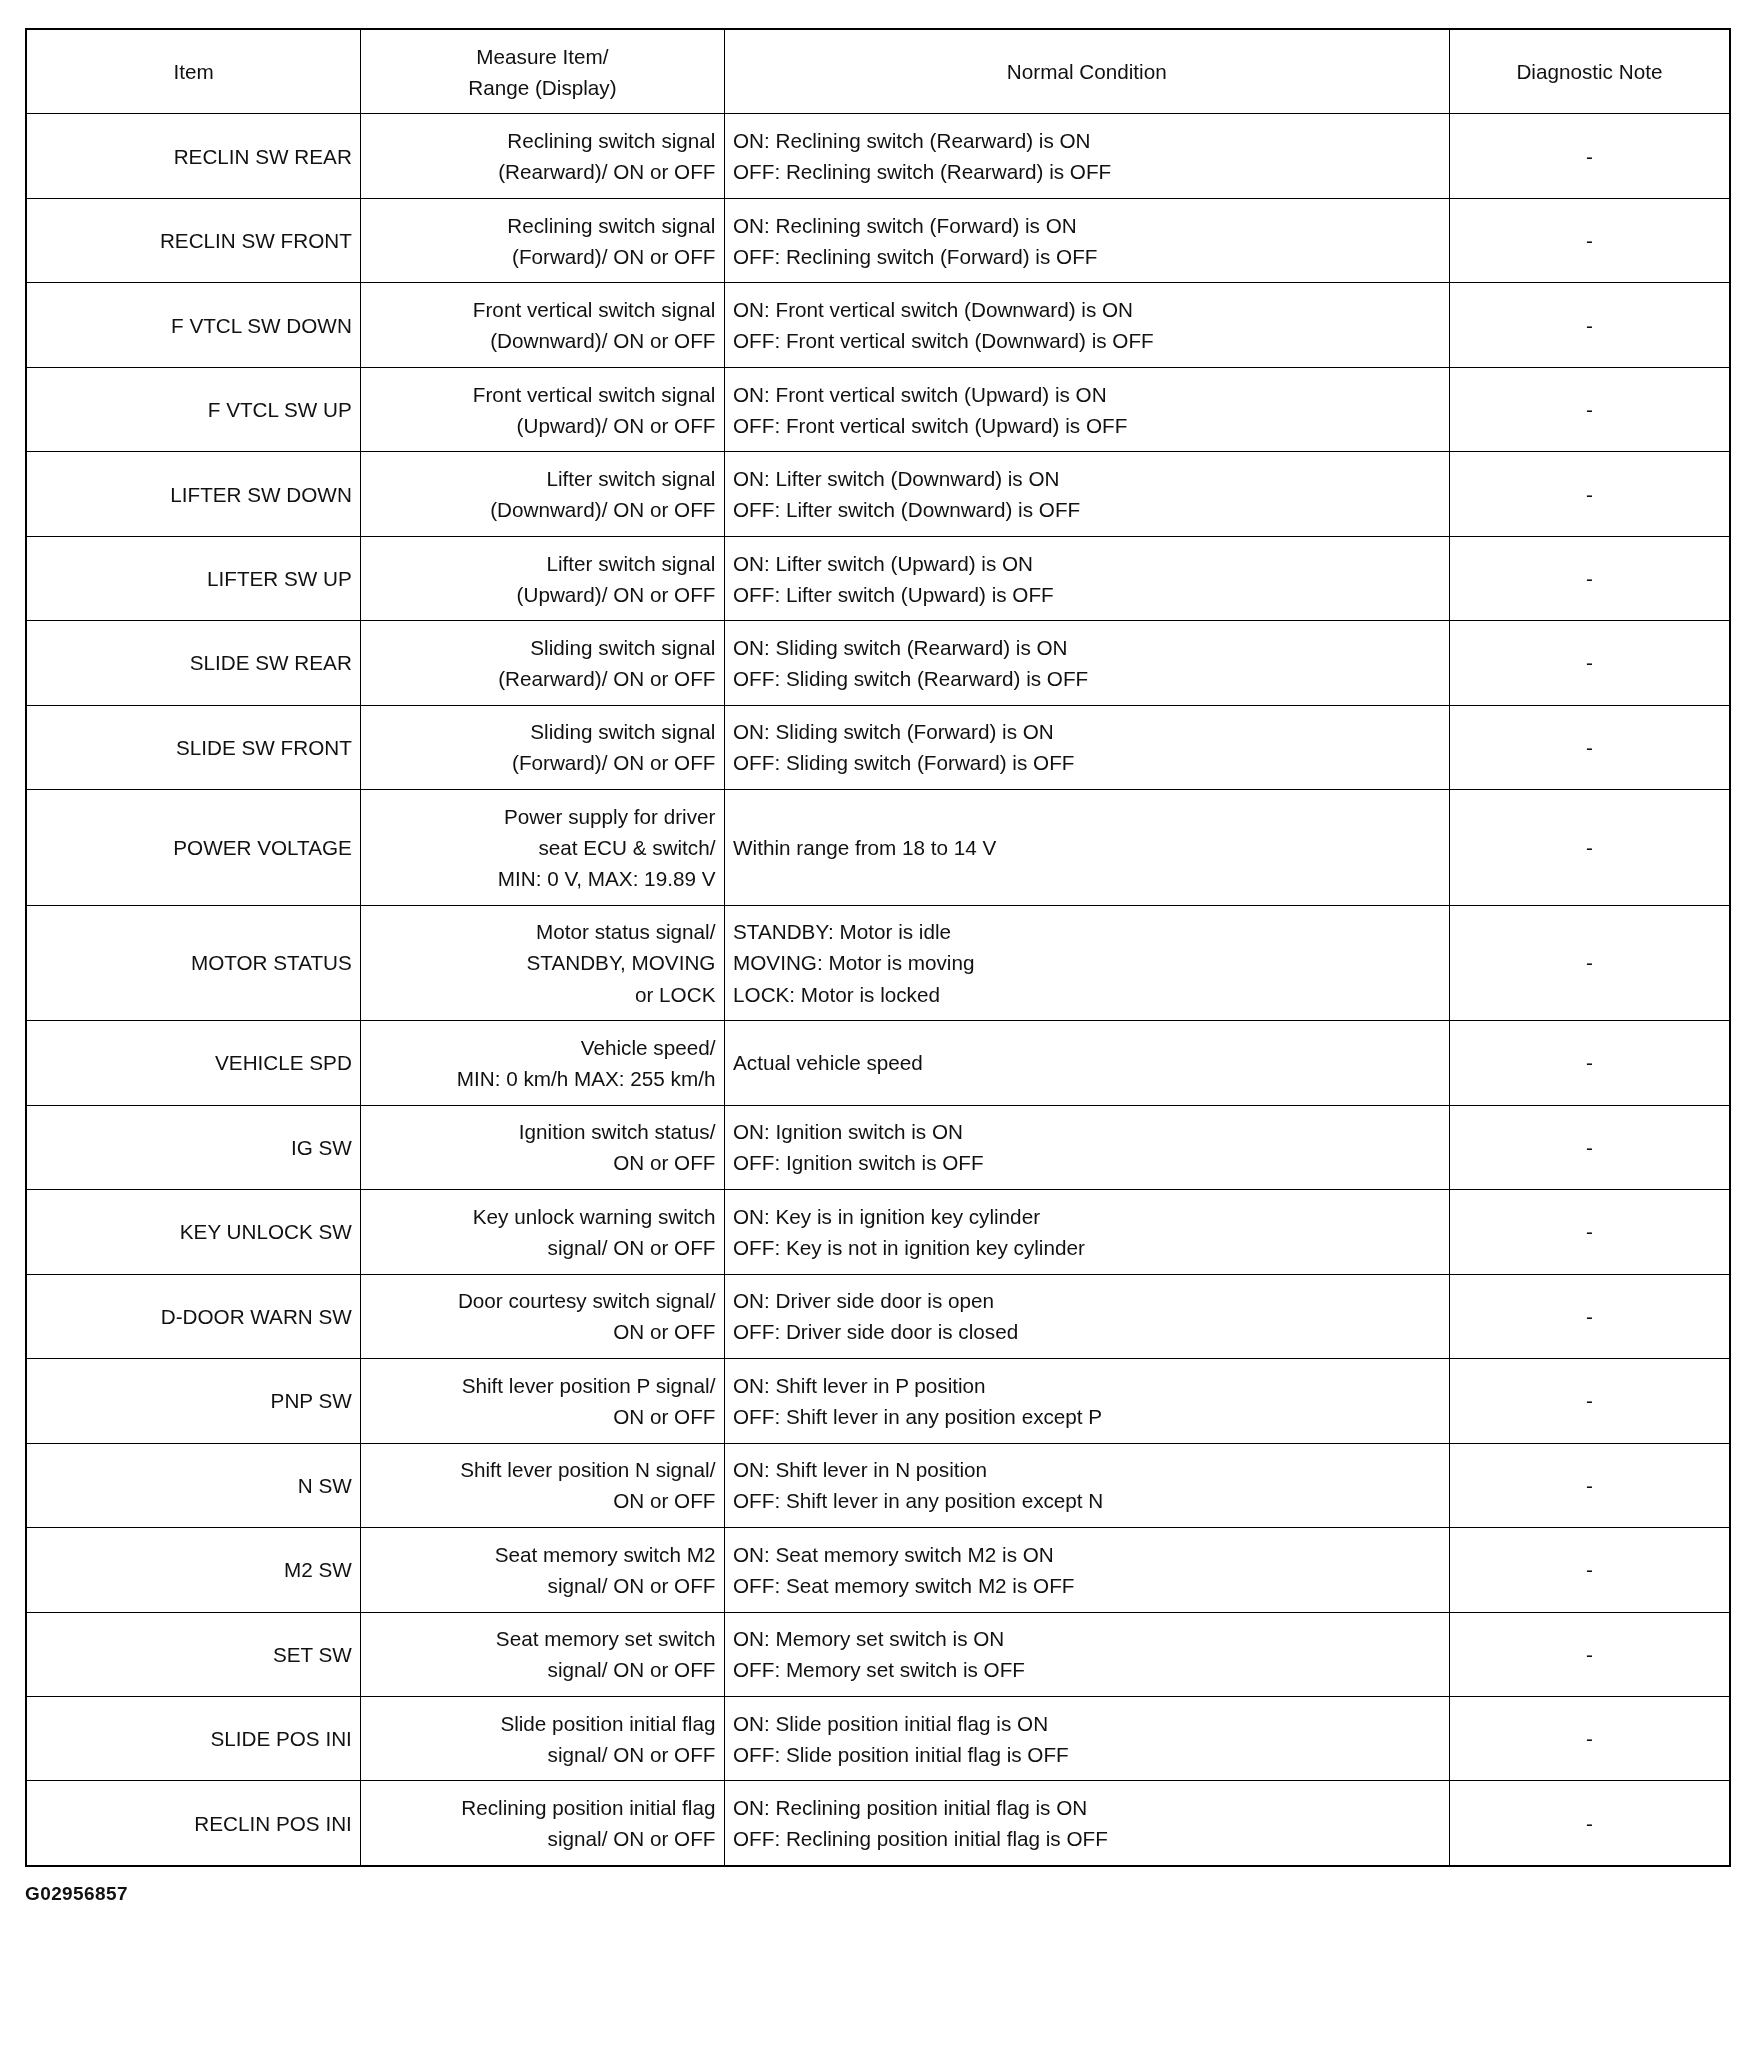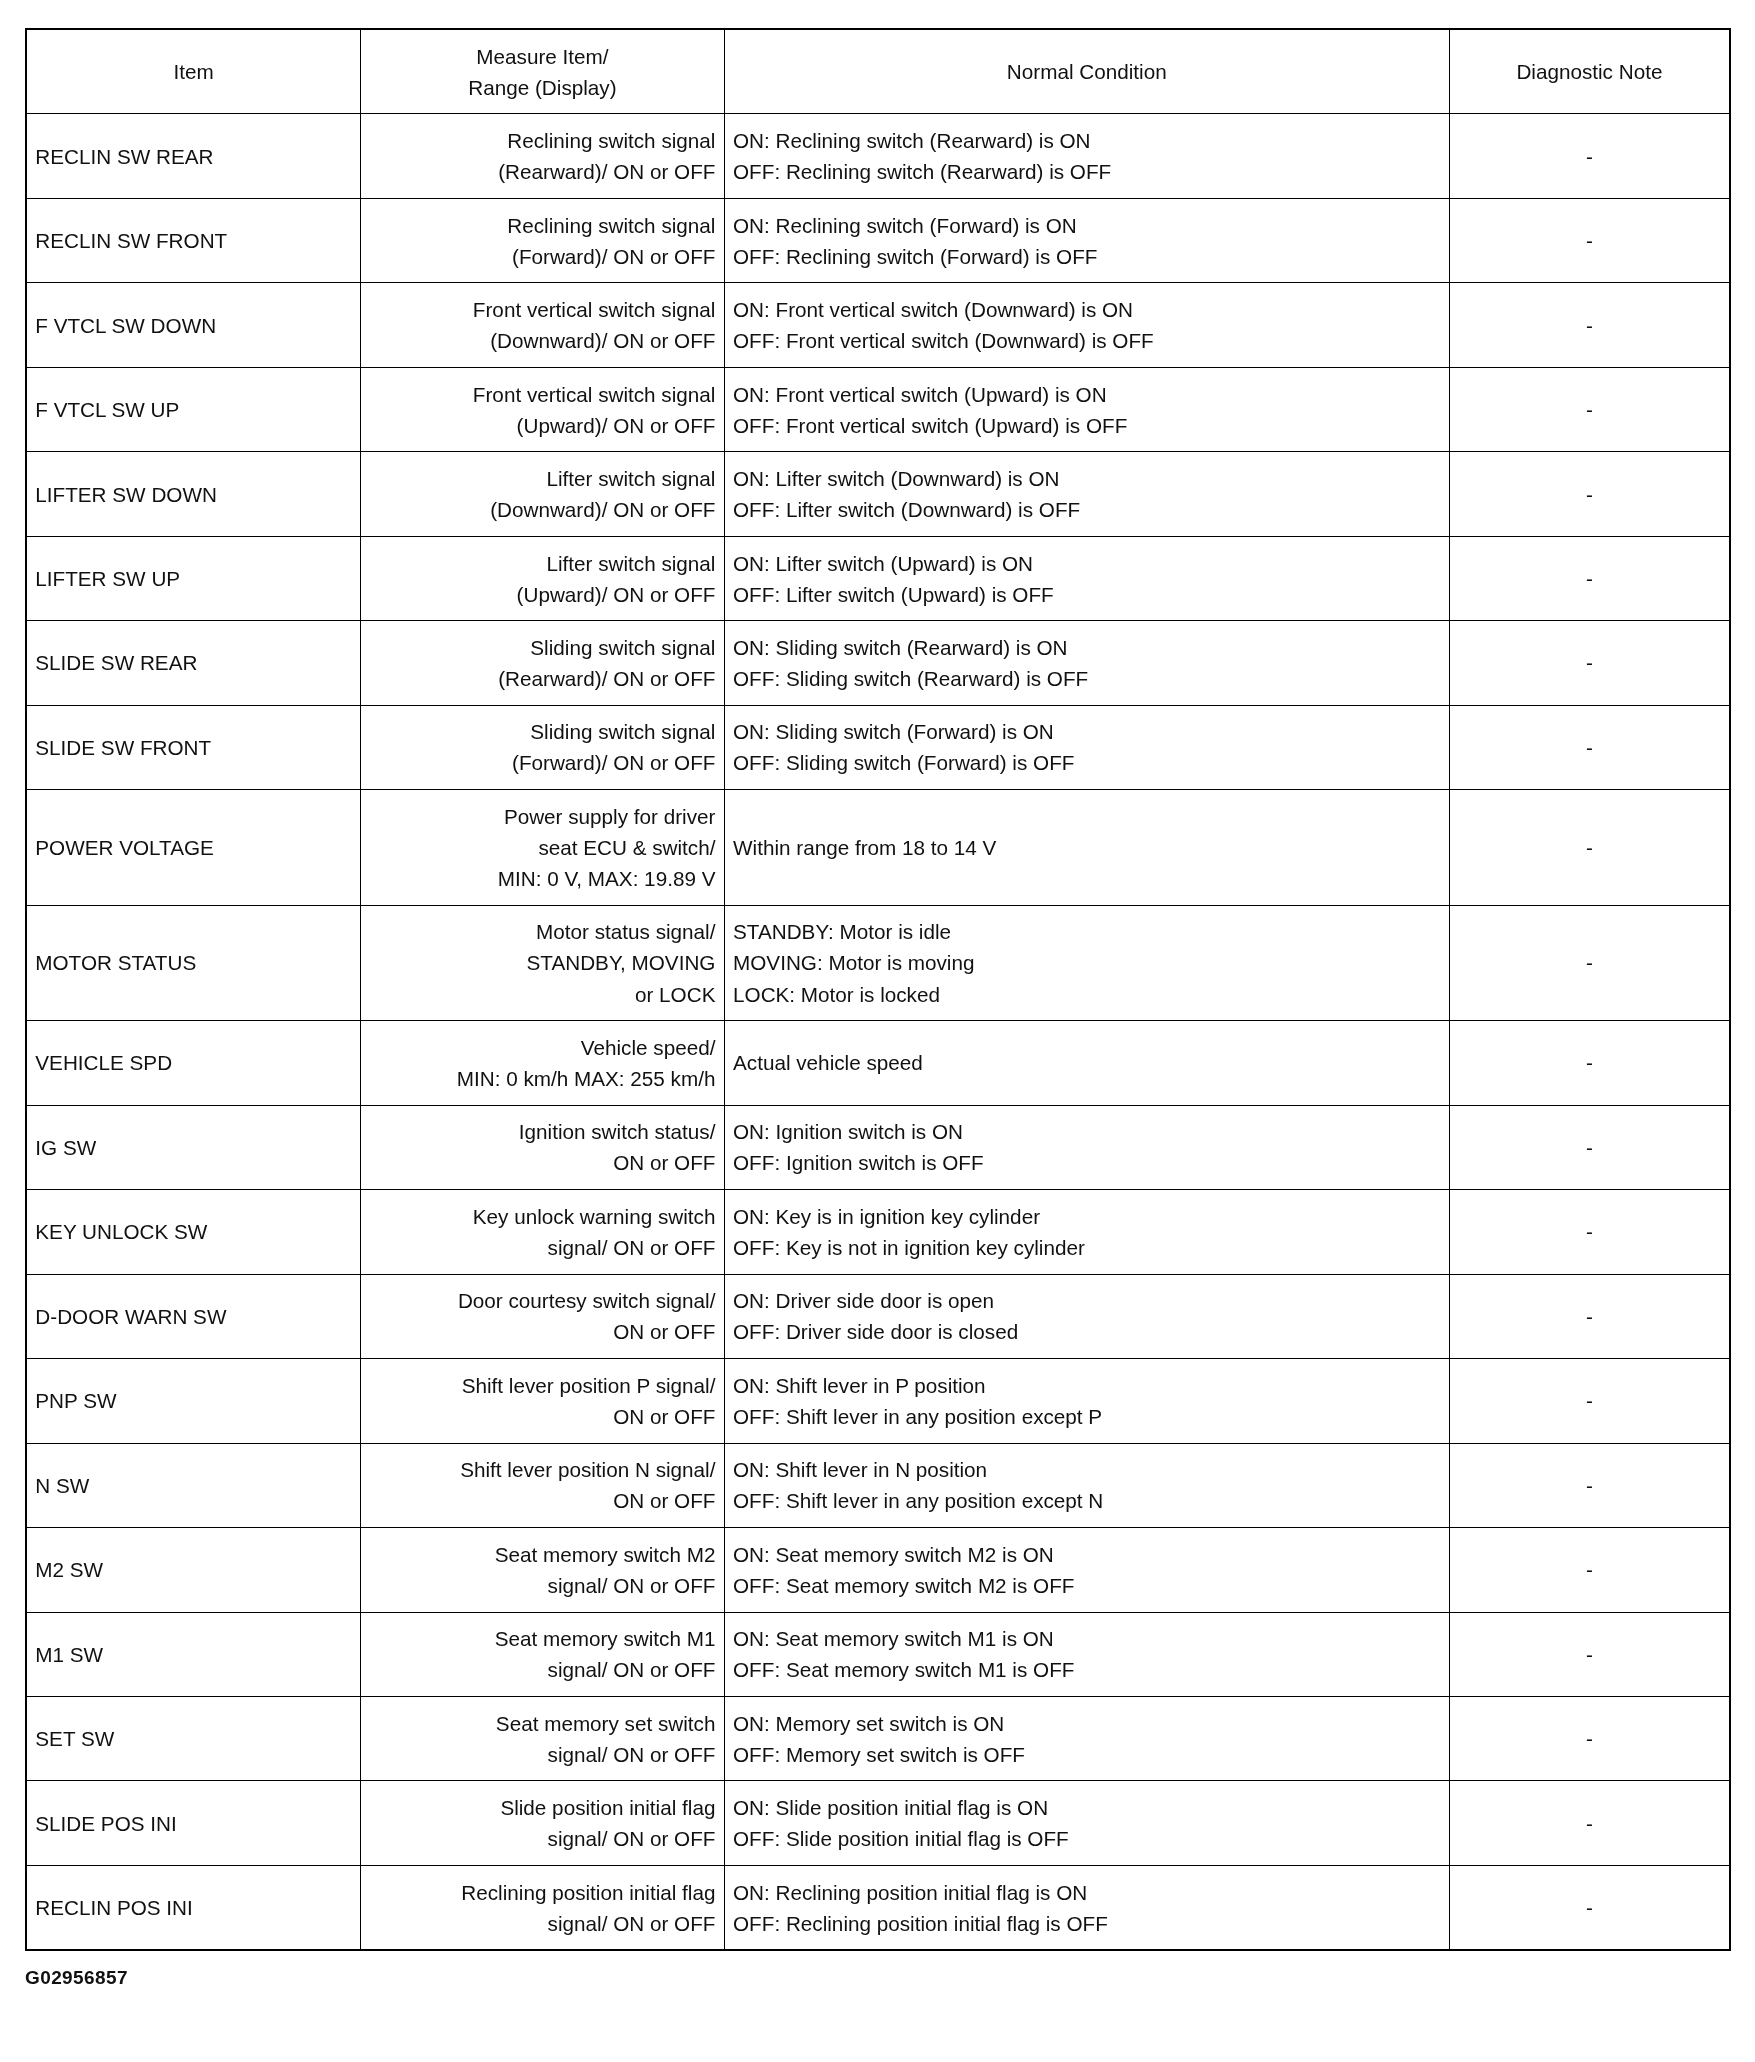--- a/index.html
+++ b/index.html
@@ -35,21 +35,21 @@
   }
   table.data-table th {
     text-align: center;
     height: 51px;
   }
   .col-0 { width: 19.4%; }
   .col-1 { width: 21.2%; margin-top: 21px; }
   .col-2 { width: 43.3%; }
   .col-3 { width: 16.1%; }
   td.cell-item {
-    text-align: left;
+    text-align: right;
     margin-left: 13px;
   }
   td.cell-measure {
     text-align: right;
   }
   td.cell-condition {
     text-align: left;
     padding-left: 13.2px;
     padding-right: 10px;
   }
@@ -346,36 +346,20 @@
           <td class="cell-condition">
             <div>ON: Seat memory switch M2 is ON</div>
             <div>OFF: Seat memory switch M2 is OFF</div>
           </td>
           <td class="cell-note">
             <div>-</div>
           </td>
         </tr>
         <tr>
           <td class="cell-item">
-            <div>M1 SW</div>
-          </td>
-          <td class="cell-measure">
-            <div>Seat memory switch M1</div>
-            <div>signal/ ON or OFF</div>
-          </td>
-          <td class="cell-condition">
-            <div>ON: Seat memory switch M1 is ON</div>
-            <div>OFF: Seat memory switch M1 is OFF</div>
-          </td>
-          <td class="cell-note">
-            <div>-</div>
-          </td>
-        </tr>
-        <tr>
-          <td class="cell-item">
             <div>SET SW</div>
           </td>
           <td class="cell-measure">
             <div>Seat memory set switch</div>
             <div>signal/ ON or OFF</div>
           </td>
           <td class="cell-condition">
             <div>ON: Memory set switch is ON</div>
             <div>OFF: Memory set switch is OFF</div>
           </td>

